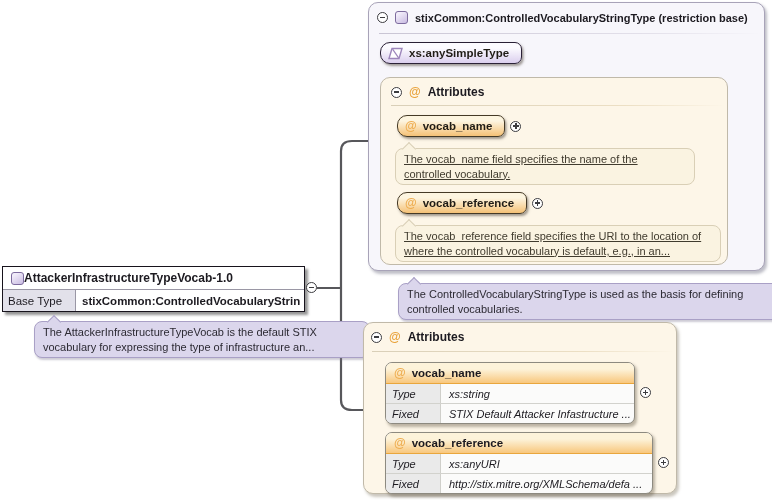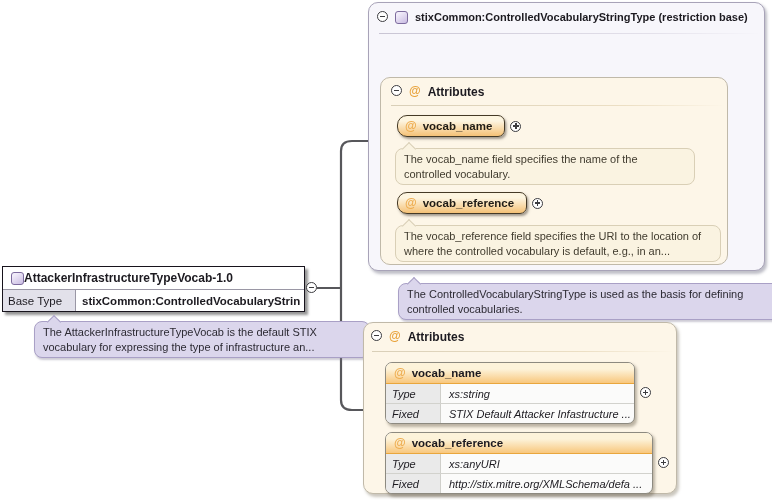--- a/index.html
+++ b/index.html
@@ -40,21 +40,21 @@
     position:absolute; box-sizing:border-box; border-radius:10px; z-index:2;
   }
   .lavender-box {
     background:#f7f6fb; border:1px solid #a8a3b8;
     box-shadow:2px 2.5px 3px rgba(110,110,130,0.45);
   }
   .cream-box {
     background:#fdf6e8; border:1px solid #c0b9a9;
     box-shadow:2px 2.5px 3px rgba(140,130,110,0.45);
   }
-  .box-header { position:absolute; left:0; right:0; top:0; display:flex; gap:7px; padding:8px 8px 0 8px; white-space:nowrap; }
+  .box-header { position:absolute; left:0; right:0; top:0; display:flex; align-items:center; gap:7px; padding:8px 8px 0 8px; white-space:nowrap; }
   .box-title { font-weight:bold; font-size:11px; letter-spacing:0; }
   .hsep { position:absolute; height:1px; }
   .sep-lav { background:linear-gradient(to right,#c9c5d4,#e3e0ea 70%,rgba(227,224,234,0)); }
   .sep-cream { background:linear-gradient(to right,#d9cfb8,#ecdfc4 70%,rgba(236,223,196,0)); }
 
   
   .badge-row { position:absolute; display:flex; align-items:center; gap:5px; }
   .badge {
     display:inline-flex; align-items:center; gap:6px; height:22px; box-sizing:border-box;
     padding:0 12px 0 7px; border:1.3px solid #3a3040; border-radius:10px 7px 7px 10px;
@@ -66,21 +66,21 @@
 
   
   .tip {
     position:absolute; box-sizing:border-box; border-radius:8px; z-index:2;
     font-size:11px; line-height:1.32; padding:3px 8px; white-space:normal;
   }
   .tip::before {
     content:""; position:absolute; width:9px; height:9px; top:-5.5px;
     transform:rotate(45deg);
   }
-  .tip.cream { background:#faf3e1; border:1px solid #d9cfb6; color:#403b2e; }
+  .tip.cream { background:#faf3e1; border:1px solid #d9cfb6; color:#403b2e;text-decoration:underline; }
   .tip.cream::before { background:#faf3e1; border-left:1px solid #d9cfb6; border-top:1px solid #d9cfb6; }
   .tip.purple { background:#dbd6ec; border:1px solid #a9a0c6; color:#2c2a33; box-shadow:1.5px 2px 2px rgba(130,125,150,0.4);margin-left:32px; }
   .tip.purple::before { background:#dbd6ec; border-left:1px solid #a9a0c6; border-top:1px solid #a9a0c6; }
   .tip.p8::before { left:8px; }
   .tip.p10::before { left:10px; }
   .tip.p14::before { left:14px; }
 
   
   #entity-box {
     position:absolute; left:2px; top:266px; width:303px; box-sizing:border-box;
@@ -119,20 +119,29 @@
   </svg>
 
   <div class="bigbox lavender-box" style="left:368px; top:2px; width:397px; height:269px;">
     <div class="box-header">
       <span class="circ inline"></span>
       <span class="sq-icon"></span>
       <span class="box-title">stixCommon:ControlledVocabularyStringType (restriction base)</span>
     </div>
     <div class="hsep sep-lav" style="left:10px; right:2px; top:30px;"></div>
 
+    <div class="badge-row" style="left:11px; top:39px;">
+      <span class="badge type">
+        <svg width="15" height="13" viewBox="0 0 15 13">
+          <polygon points="4,1.5 14,1.5 11,11.5 1,11.5" fill="#ffffff" stroke="#9d86bb" stroke-width="1.4"></polygon>
+          <line x1="4.6" y1="2.2" x2="10.6" y2="10.8" stroke="#9d86bb" stroke-width="1.2"></line>
+        </svg>
+        <span>xs:anySimpleType</span>
+      </span>
+    </div>
 
     <div class="bigbox cream-box" style="left:11px; top:74px; width:348px; height:188px; box-shadow:none;">
       <div class="box-header" style="padding:7px 10px 0 10px;">
         <span class="circ inline"></span>
         <span class="at-icon">@</span>
         <span class="box-title" style="font-size:12px;">Attributes</span>
       </div>
       <div class="hsep sep-cream" style="left:10px; right:2px; top:27px;"></div>
 
       <div class="badge-row" style="left:16px; top:37px;">

